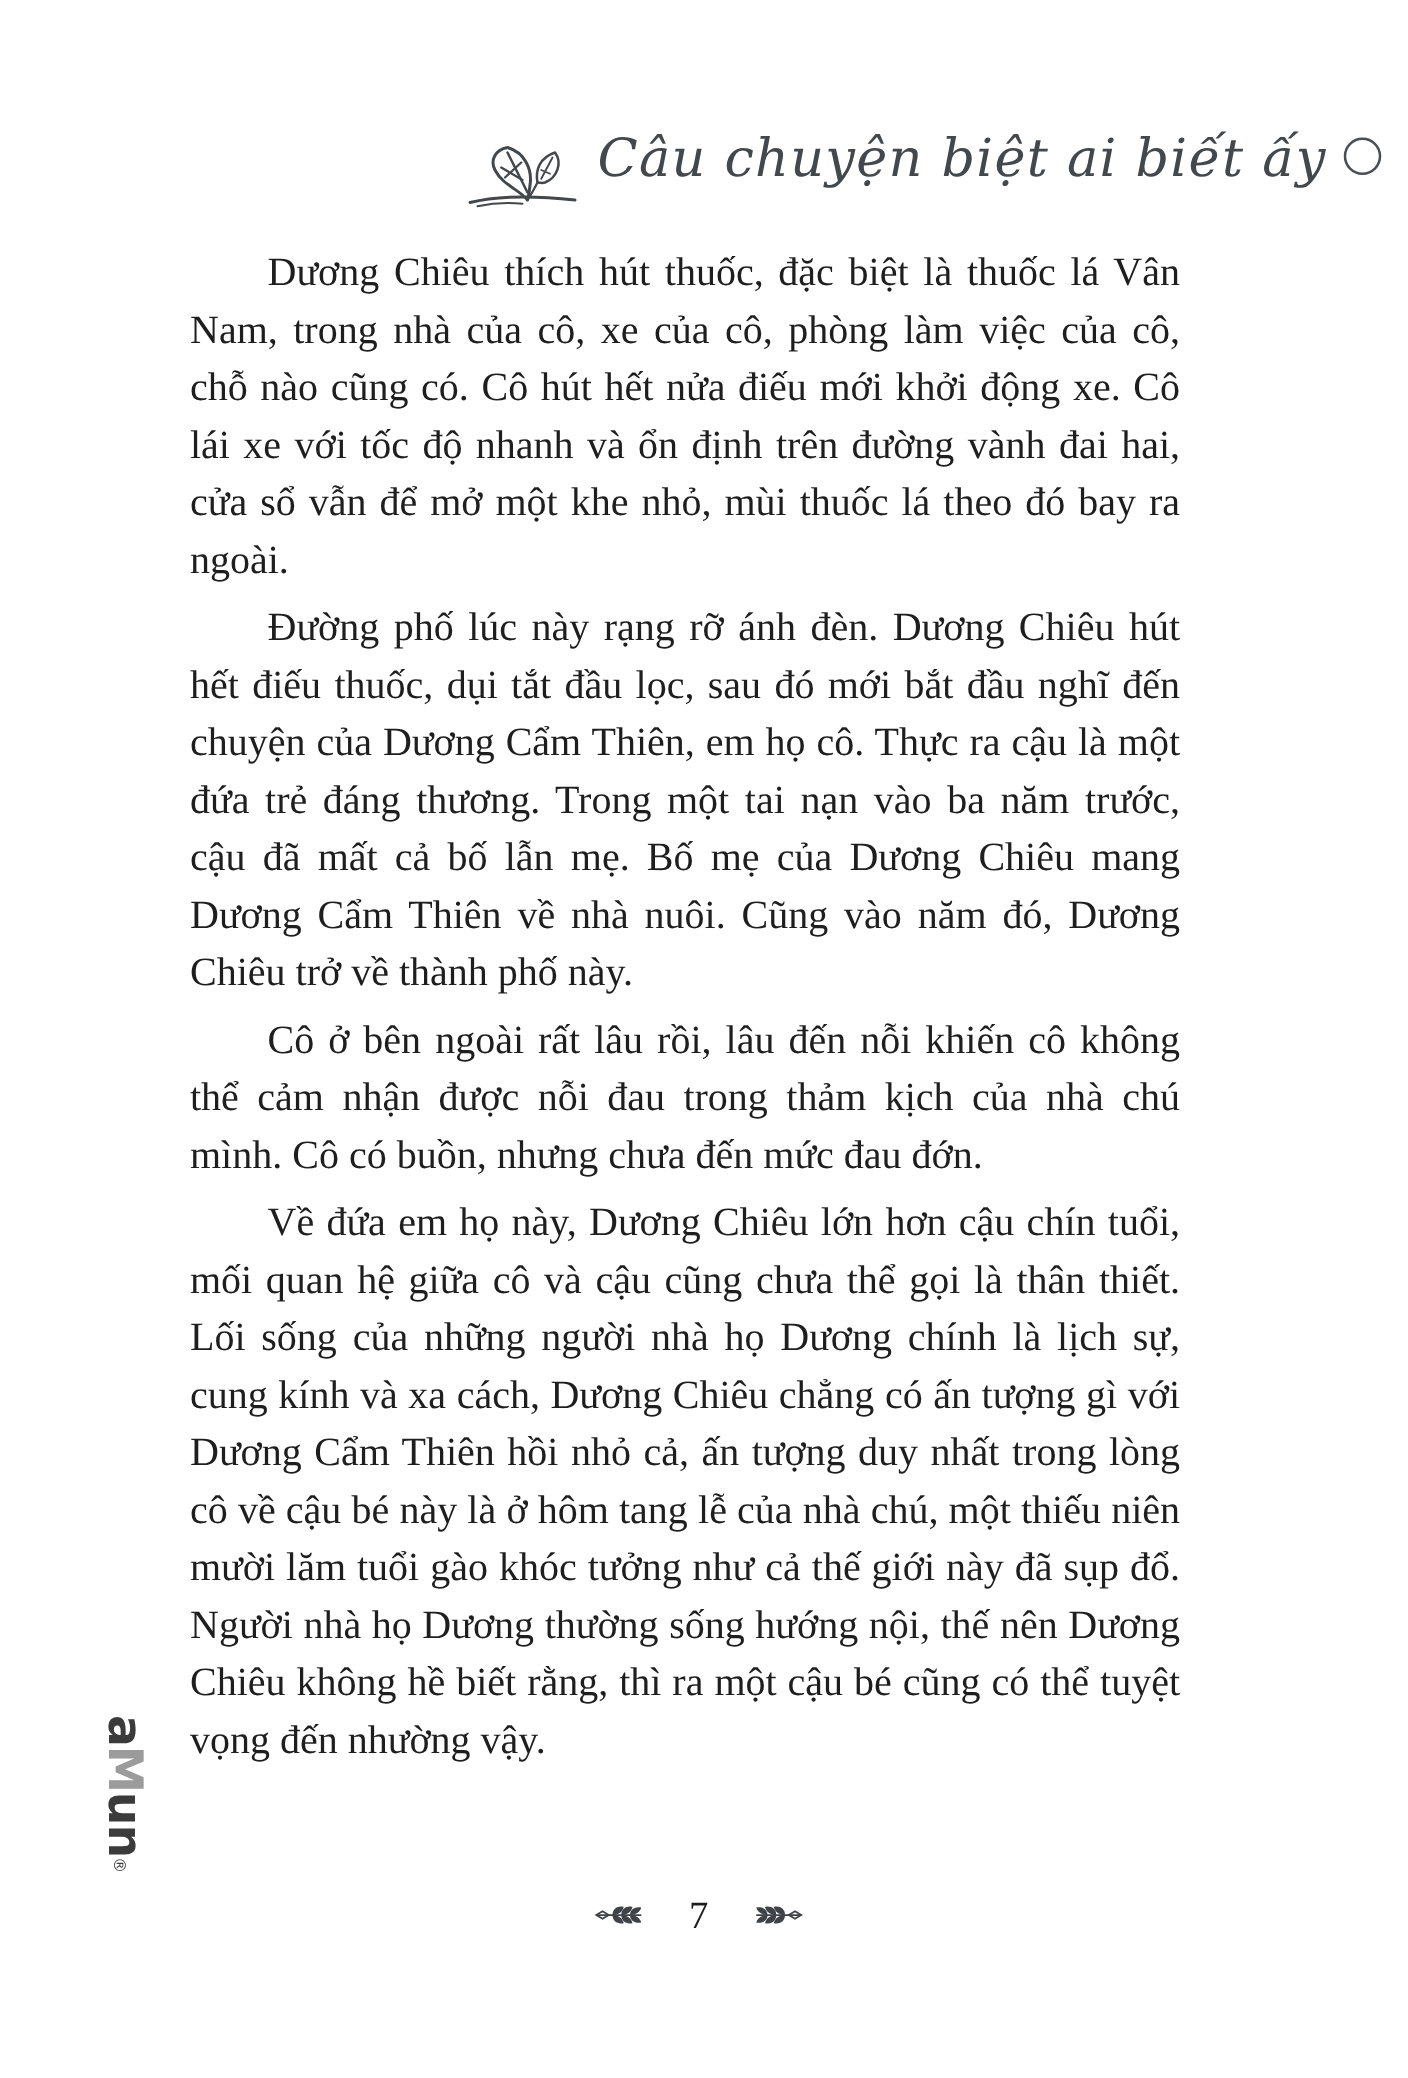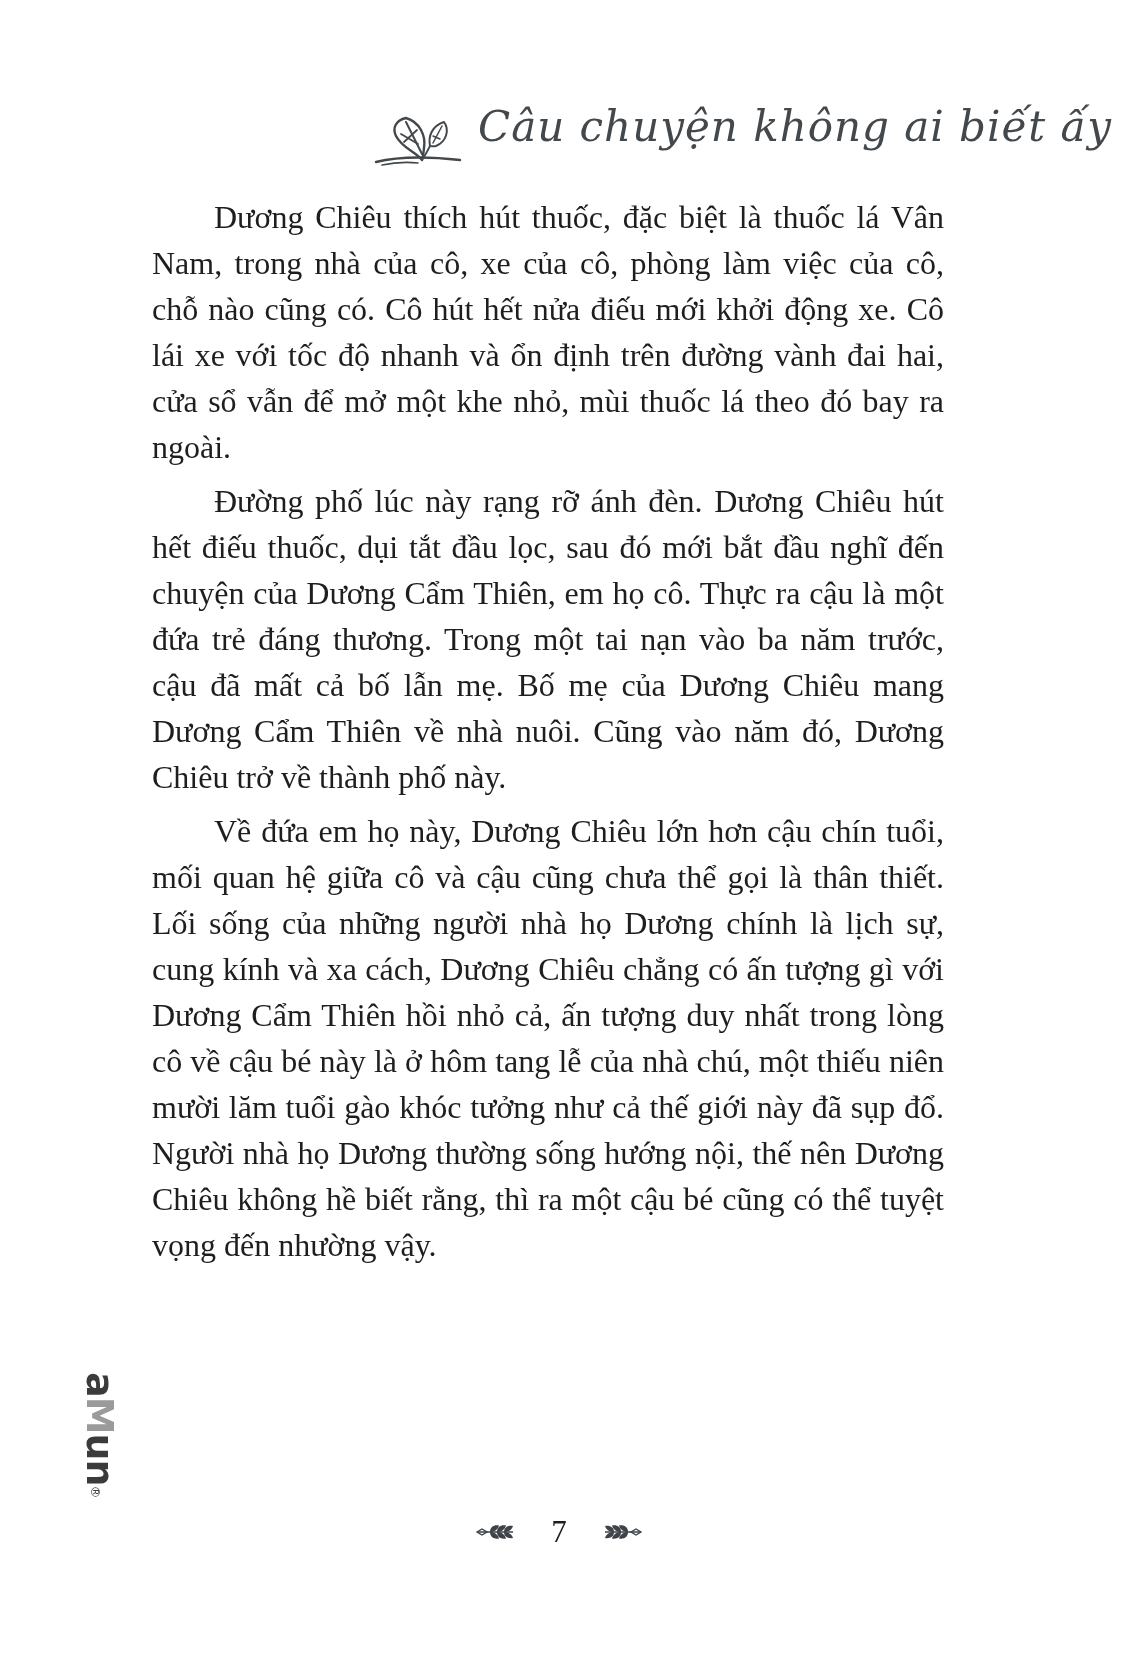--- a/index.html
+++ b/index.html
@@ -124,31 +124,32 @@
       <path d="M4 54 C 24 49 52 48 88 52"></path>
       <path d="M10 57 C 24 54 36 54 46 55" stroke-width="1.6"></path>
       <path d="M50 52 C 44 44 30 40 24 28 C 20 20 24 12 34 10 C 48 14 54 28 52 40 C 51.5 45 51 49 50 52 Z"></path>
       <path d="M34 14 L 50 46" stroke-width="2"></path>
       <path d="M29 26 L 46 36 M45 22 L 32 34" stroke-width="1.8"></path>
       <path d="M58 38 C 56 28 60 18 72 14 C 78 22 74 34 64 38 C 62 38.7 60 38.3 58 38 Z" stroke-width="2"></path>
       <path d="M61 35 L 70 18 M61 28 L 68 31" stroke-width="1.5"></path>
       <path d="M50 52 C 54 46 56 42 58 38" stroke-width="1.8"></path>
     </svg>
 
-    <div class="chapter-title">Câu chuyện không ai biết ấy</div>
+    <div class="chapter-title">Câu chuyện biệt ai biết ấy</div>
 
     <div class="footnote-marker">
       
     </div>
 
   </div>
 
   <div class="body-text">
     <p>Dương Chiêu thích hút thuốc, đặc biệt là thuốc lá Vân Nam, trong nhà của cô, xe của cô, phòng làm việc của cô, chỗ nào cũng có. Cô hút hết nửa điếu mới khởi động xe. Cô lái xe với tốc độ nhanh và ổn định trên đường vành đai hai, cửa sổ vẫn để mở một khe nhỏ, mùi thuốc lá theo đó bay ra ngoài.</p>
     <p>Đường phố lúc này rạng rỡ ánh đèn. Dương Chiêu hút hết điếu thuốc, dụi tắt đầu lọc, sau đó mới bắt đầu nghĩ đến chuyện của Dương Cẩm Thiên, em họ cô. Thực ra cậu là một đứa trẻ đáng thương. Trong một tai nạn vào ba năm trước, cậu đã mất cả bố lẫn mẹ. Bố mẹ của Dương Chiêu mang Dương Cẩm Thiên về nhà nuôi. Cũng vào năm đó, Dương Chiêu trở về thành phố này.</p>
+    <p>Cô ở bên ngoài rất lâu rồi, lâu đến nỗi khiến cô không thể cảm nhận được nỗi đau trong thảm kịch của nhà chú mình. Cô có buồn, nhưng chưa đến mức đau đớn.</p>
     <p>Về đứa em họ này, Dương Chiêu lớn hơn cậu chín tuổi, mối quan hệ giữa cô và cậu cũng chưa thể gọi là thân thiết. Lối sống của những người nhà họ Dương chính là lịch sự, cung kính và xa cách, Dương Chiêu chẳng có ấn tượng gì với Dương Cẩm Thiên hồi nhỏ cả, ấn tượng duy nhất trong lòng cô về cậu bé này là ở hôm tang lễ của nhà chú, một thiếu niên mười lăm tuổi gào khóc tưởng như cả thế giới này đã sụp đổ. Người nhà họ Dương thường sống hướng nội, thế nên Dương Chiêu không hề biết rằng, thì ra một cậu bé cũng có thể tuyệt vọng đến nhường vậy.</p>
   </div>
 
   <div class="logo-anchor">
     <div class="logo-inner">
       <span class="logo-dark">a</span><span class="logo-gray">M</span><span class="logo-dark">un</span><span class="logo-reg">®</span>
     </div>
   </div>
 
   <div class="page-footer">

